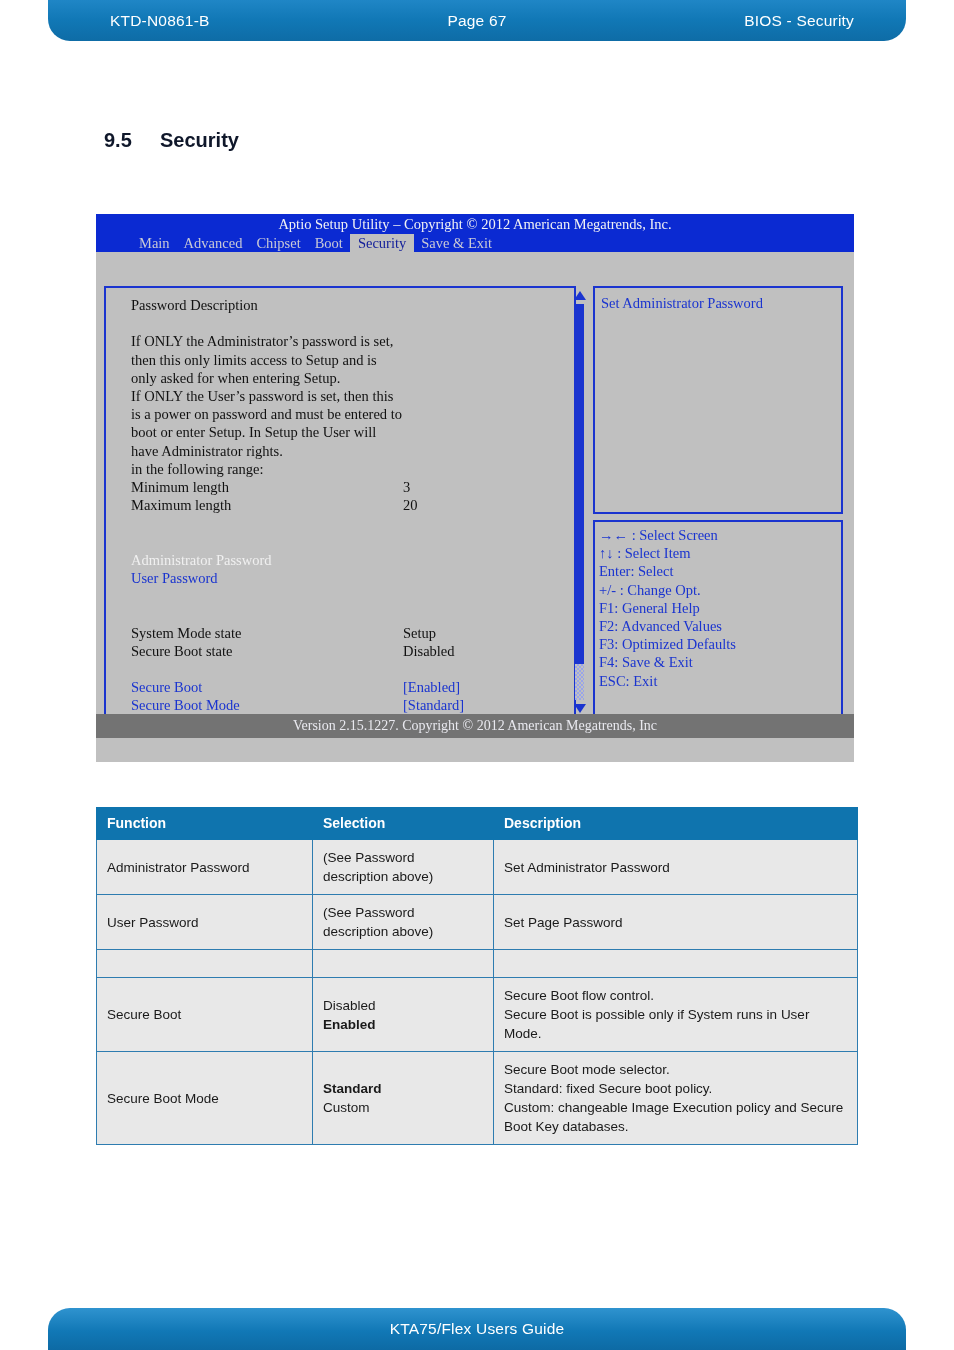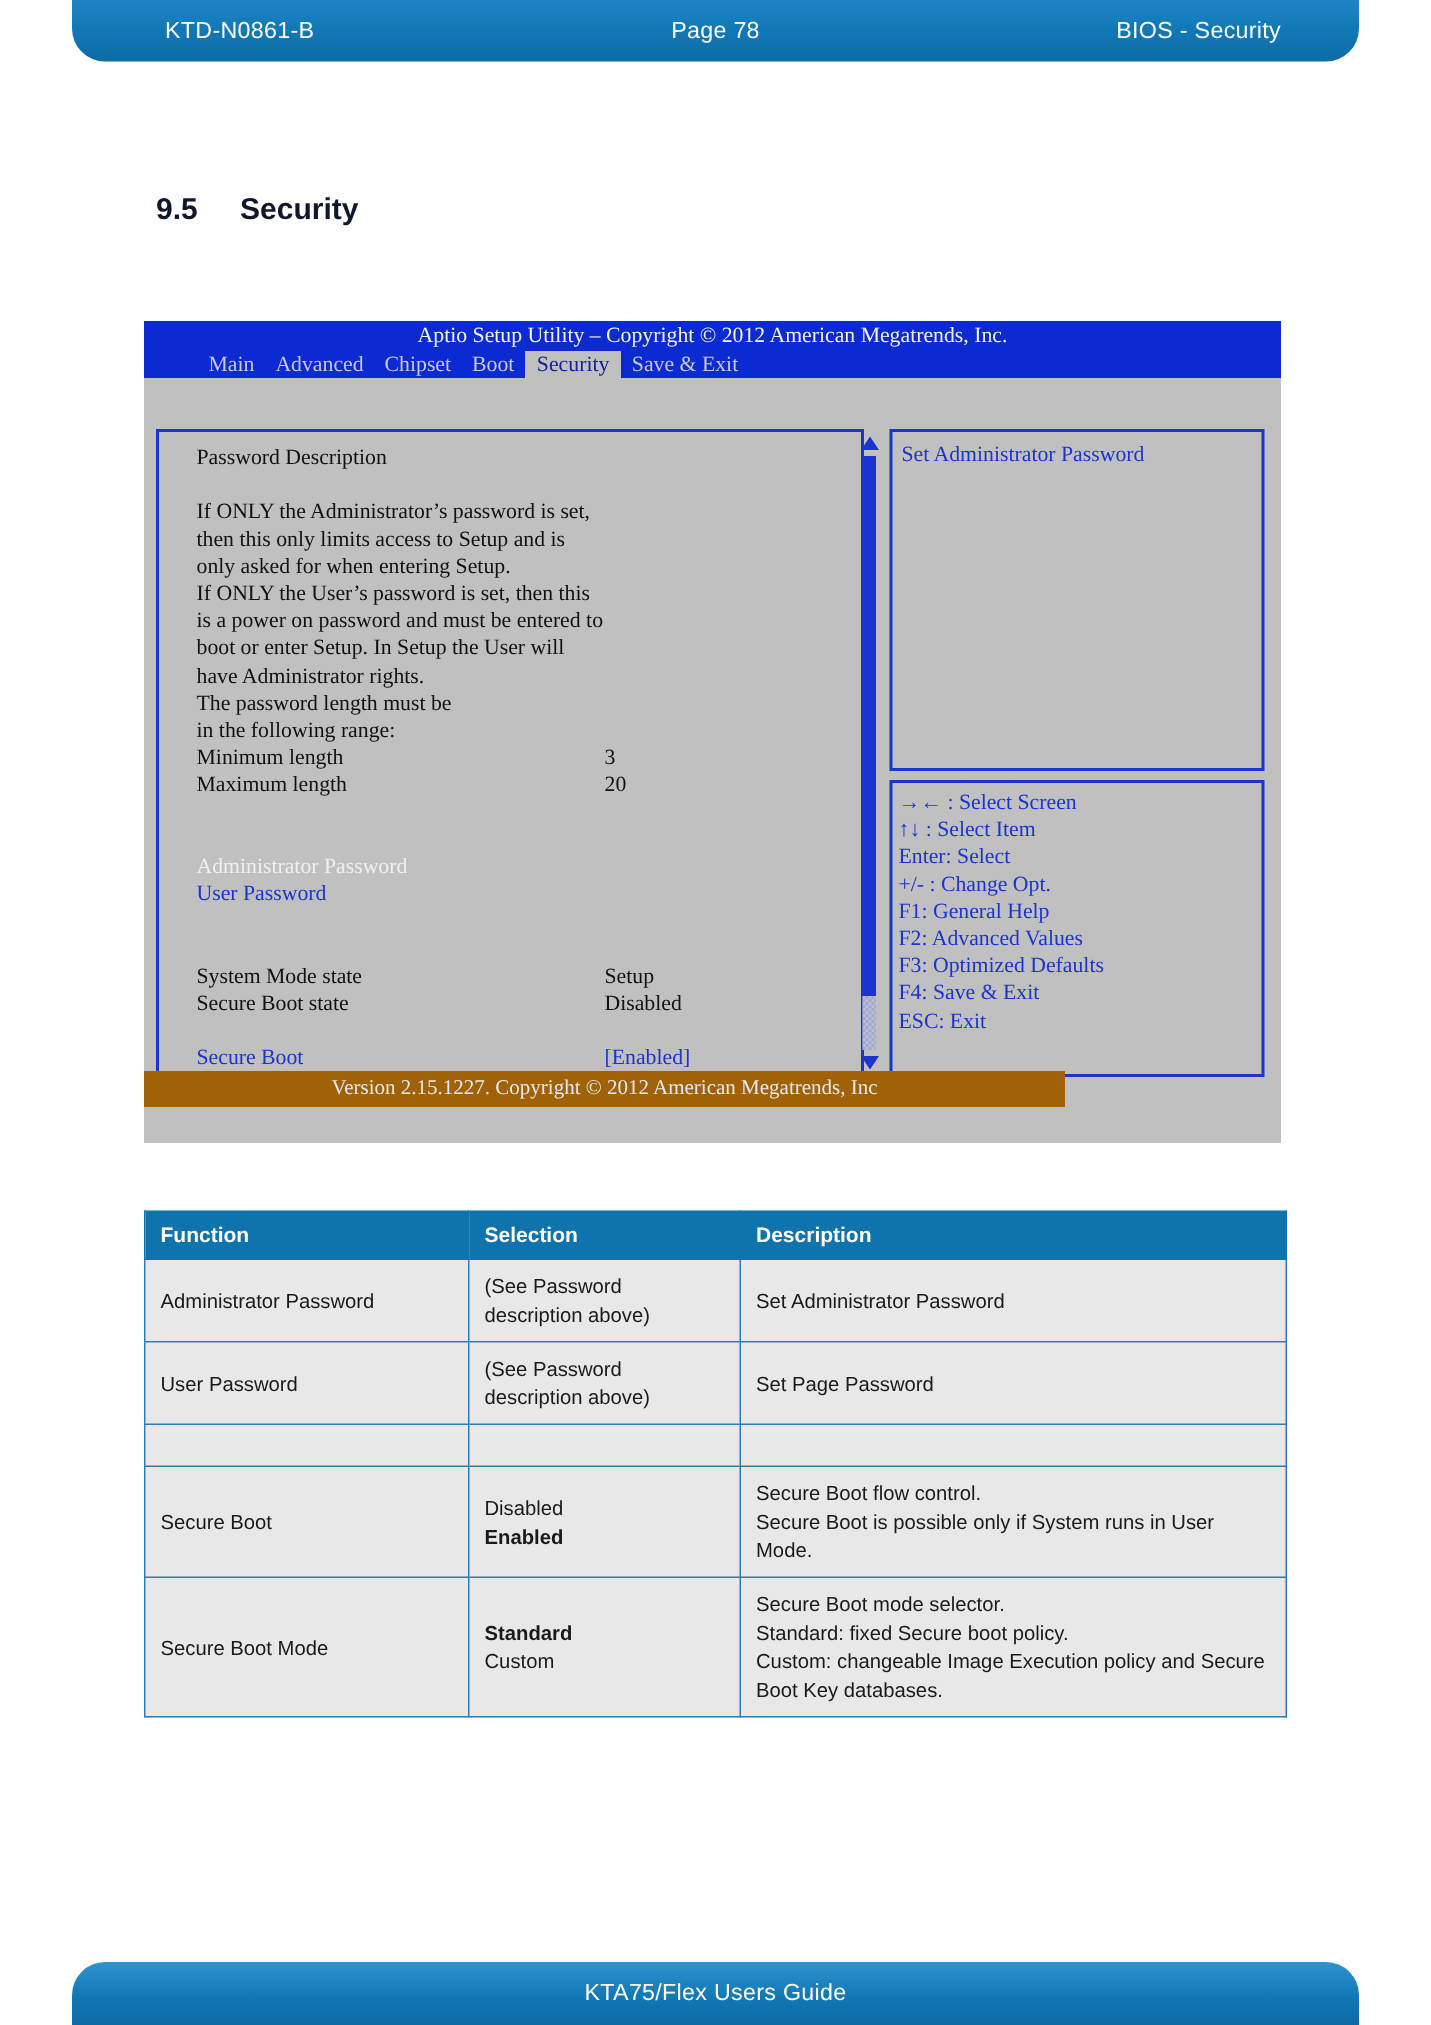--- a/index.html
+++ b/index.html
@@ -172,23 +172,23 @@
     background-image:
       linear-gradient(45deg, #9aa4e8 25%, transparent 25%, transparent 75%, #9aa4e8 75%),
       linear-gradient(45deg, #9aa4e8 25%, transparent 25%, transparent 75%, #9aa4e8 75%);
     background-size: 4px 4px;
     background-position: 0 0, 2px 2px;
   }
 
   .bios-footer {
     position: absolute;
     left: 0; bottom: 0;
-    width: 614px;
+    width: 758px;
     height: 24px;
-    background: #a16207;
+    background: #737373;
     color: #e9e9ef;
     font-size: 14px;
     display: flex;
     align-items: center;
     justify-content: center;
     font-family: "Liberation Serif", serif;
   }
 
   
   .tbl {
@@ -221,21 +221,21 @@
   .tbl .c-sel  { width: 181px; }
   .tbl tr.empty td { height: 28px; padding: 0; }
   .tbl .bold { font-weight: bold; }
   .tbl td div { white-space: normal; }
 </style>
 </head>
 <body>
 
 <div class="page-bar header">
   <div class="cell hdr-left">KTD-N0861-B</div>
-  <div class="cell hdr-center">Page 78</div>
+  <div class="cell hdr-center">Page 67</div>
   <div class="cell hdr-right">BIOS  - Security</div>
 </div>
 
 <div class="section-head">
   <span class="num">9.5</span>
   <span>Security</span>
 </div>
 
 <div class="bios">
 
@@ -258,21 +258,20 @@
         <div class="bios-text">Password Description</div>
         <div class="bios-text" style="height:18.2px">&nbsp;</div>
         <div id="desc-lines">
             <div class="bios-text">If ONLY the Administrator’s password is set,</div>
             <div class="bios-text">then this only limits access to Setup and is</div>
             <div class="bios-text">only asked for when entering Setup.</div>
             <div class="bios-text">If ONLY the User’s password is set, then this</div>
             <div class="bios-text">is a power on password and must be entered to</div>
             <div class="bios-text">boot or enter Setup. In Setup the User will</div>
             <div class="bios-text">have Administrator rights.</div>
-            <div class="bios-text">The password length must be</div>
             <div class="bios-text">in the following range:</div>
           </div>
         <div id="length-rows">
             <div class="bios-row bios-text"><span class="lbl ">Minimum length</span><span class="">3</span></div>
             <div class="bios-row bios-text"><span class="lbl ">Maximum length</span><span class="">20</span></div>
           </div>
         <div class="bios-text" style="height:36.4px">&nbsp;</div>
         <div id="password-items">
             <div class="bios-text white">Administrator Password</div>
             <div class="bios-text blue">User Password</div>

